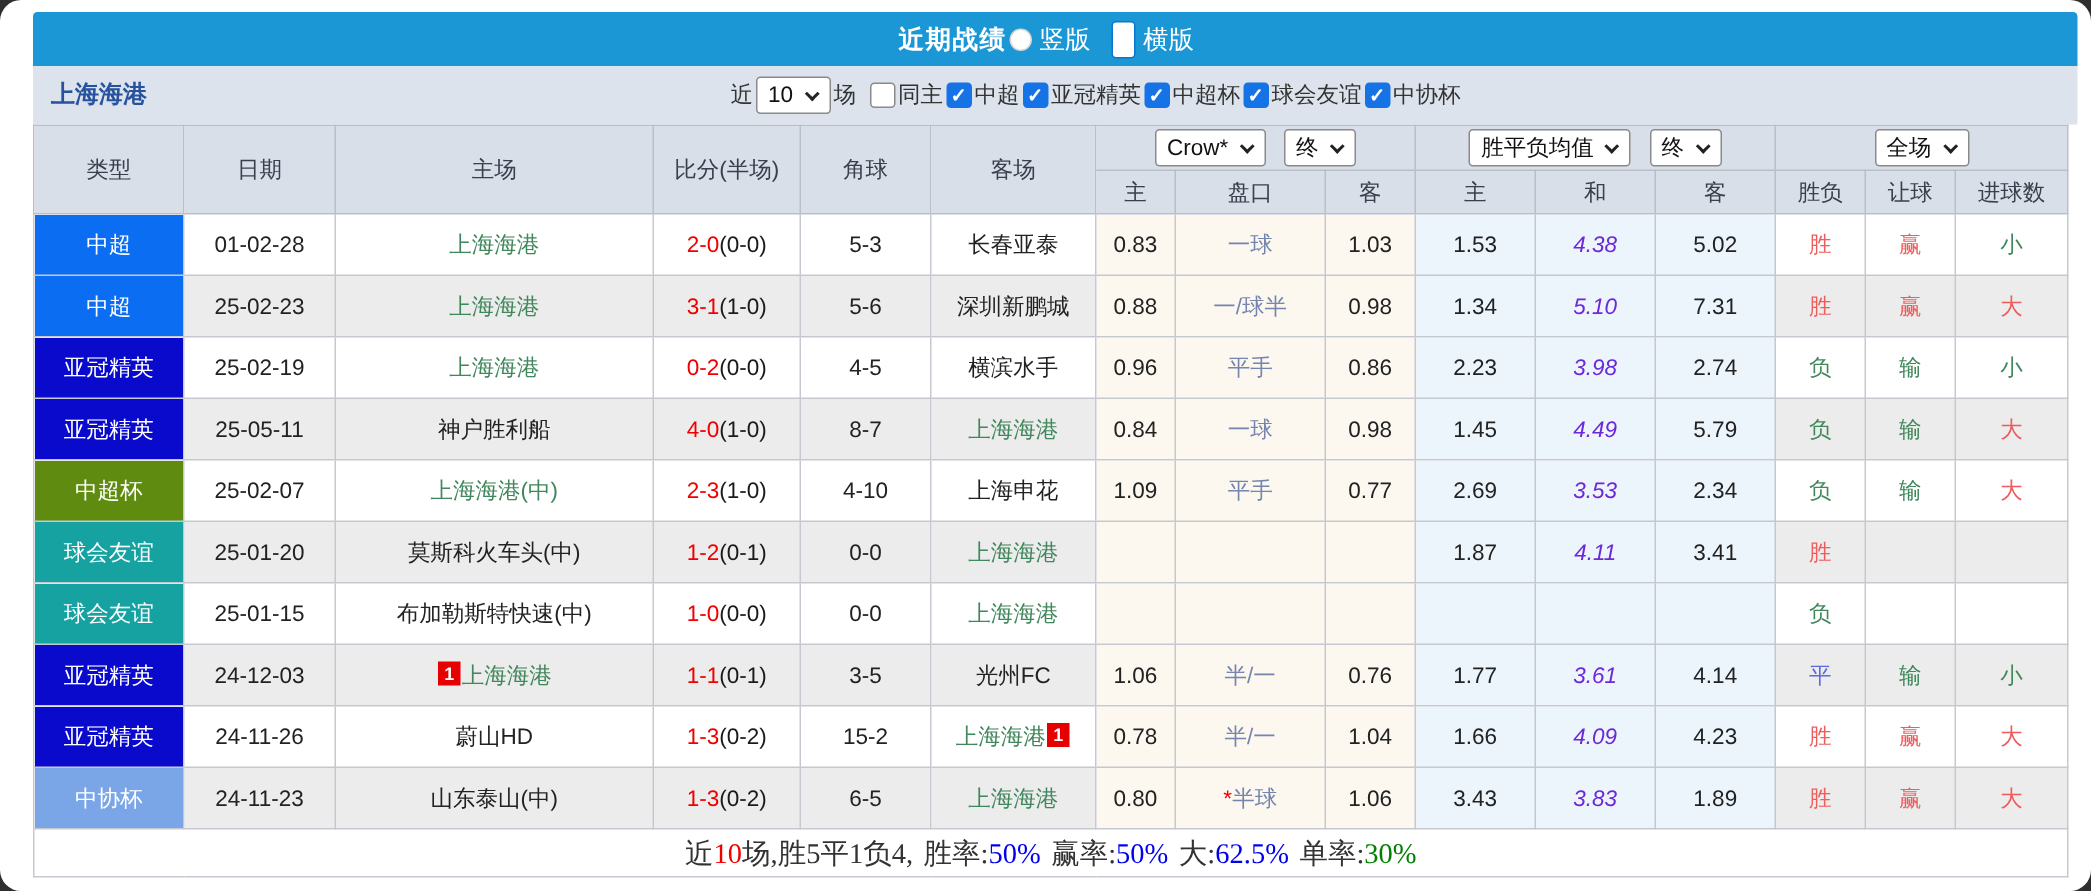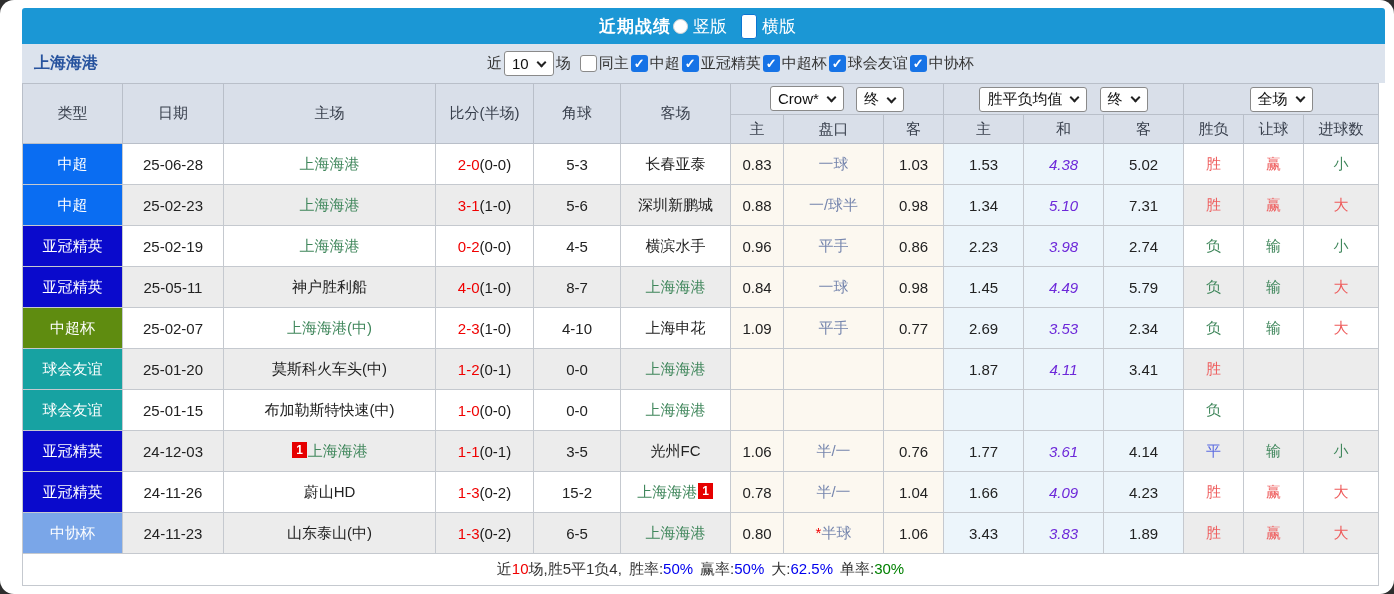--- a/index.html
+++ b/index.html
@@ -66,21 +66,21 @@
   .ft { color:#f00000; }
   .half { color:#1a1a1a; }
   .green { color:#40875c; }
   .red { color:#ee5c5c; }
   .blue { color:#5b6be0; }
   .star { color:#f00000; }
   .redcard { background:#e60000; color:#fff; font-size:12px; font-weight:bold;
              display:inline-block; line-height:16px; padding:0 4px;
              vertical-align:2px; margin:0 1px; }
   .redcard:empty { display:none; }
-  .frow td { height:32px; background:#fff; font-size:15px; color:#333; }
+  .frow td { height:32px; background:#fff; font-size:19px; color:#333;font-family:Liberation Serif, serif; }
   .frow .v-blue { color:#0000ee; }
   .frow .v-green { color:#008000; }
   .frow .v-red { color:#f00000; }
   .frow .lab2 { margin-left:7px; }
 </style>
 </head>
 <body>
 
 <div class="page">
   <div class="content">
@@ -183,21 +183,21 @@
           <th>和</th>
           <th>客</th>
           <th>胜负</th>
           <th>让球</th>
           <th>进球数</th>
         </tr>
       </thead>
       <tbody>
         <tr>
           <td class="tcell t-csl">中超</td>
-          <td class="alt">25-06-28</td>
+          <td class="alt">01-02-28</td>
           <td class="alt"><span class="green">上海海港</span></td>
           <td class="alt"><span class="ft">2-0</span><span class="half">(0-0)</span></td>
           <td class="alt">5-3</td>
           <td class="alt"><span>长春亚泰</span></td>
           <td class="cream">0.83</td>
           <td class="cream line"><span class="star"></span><span>一球</span></td>
           <td class="cream">1.03</td>
           <td class="lblue">1.53</td>
           <td class="lblue draw">4.38</td>
           <td class="lblue">5.02</td>

